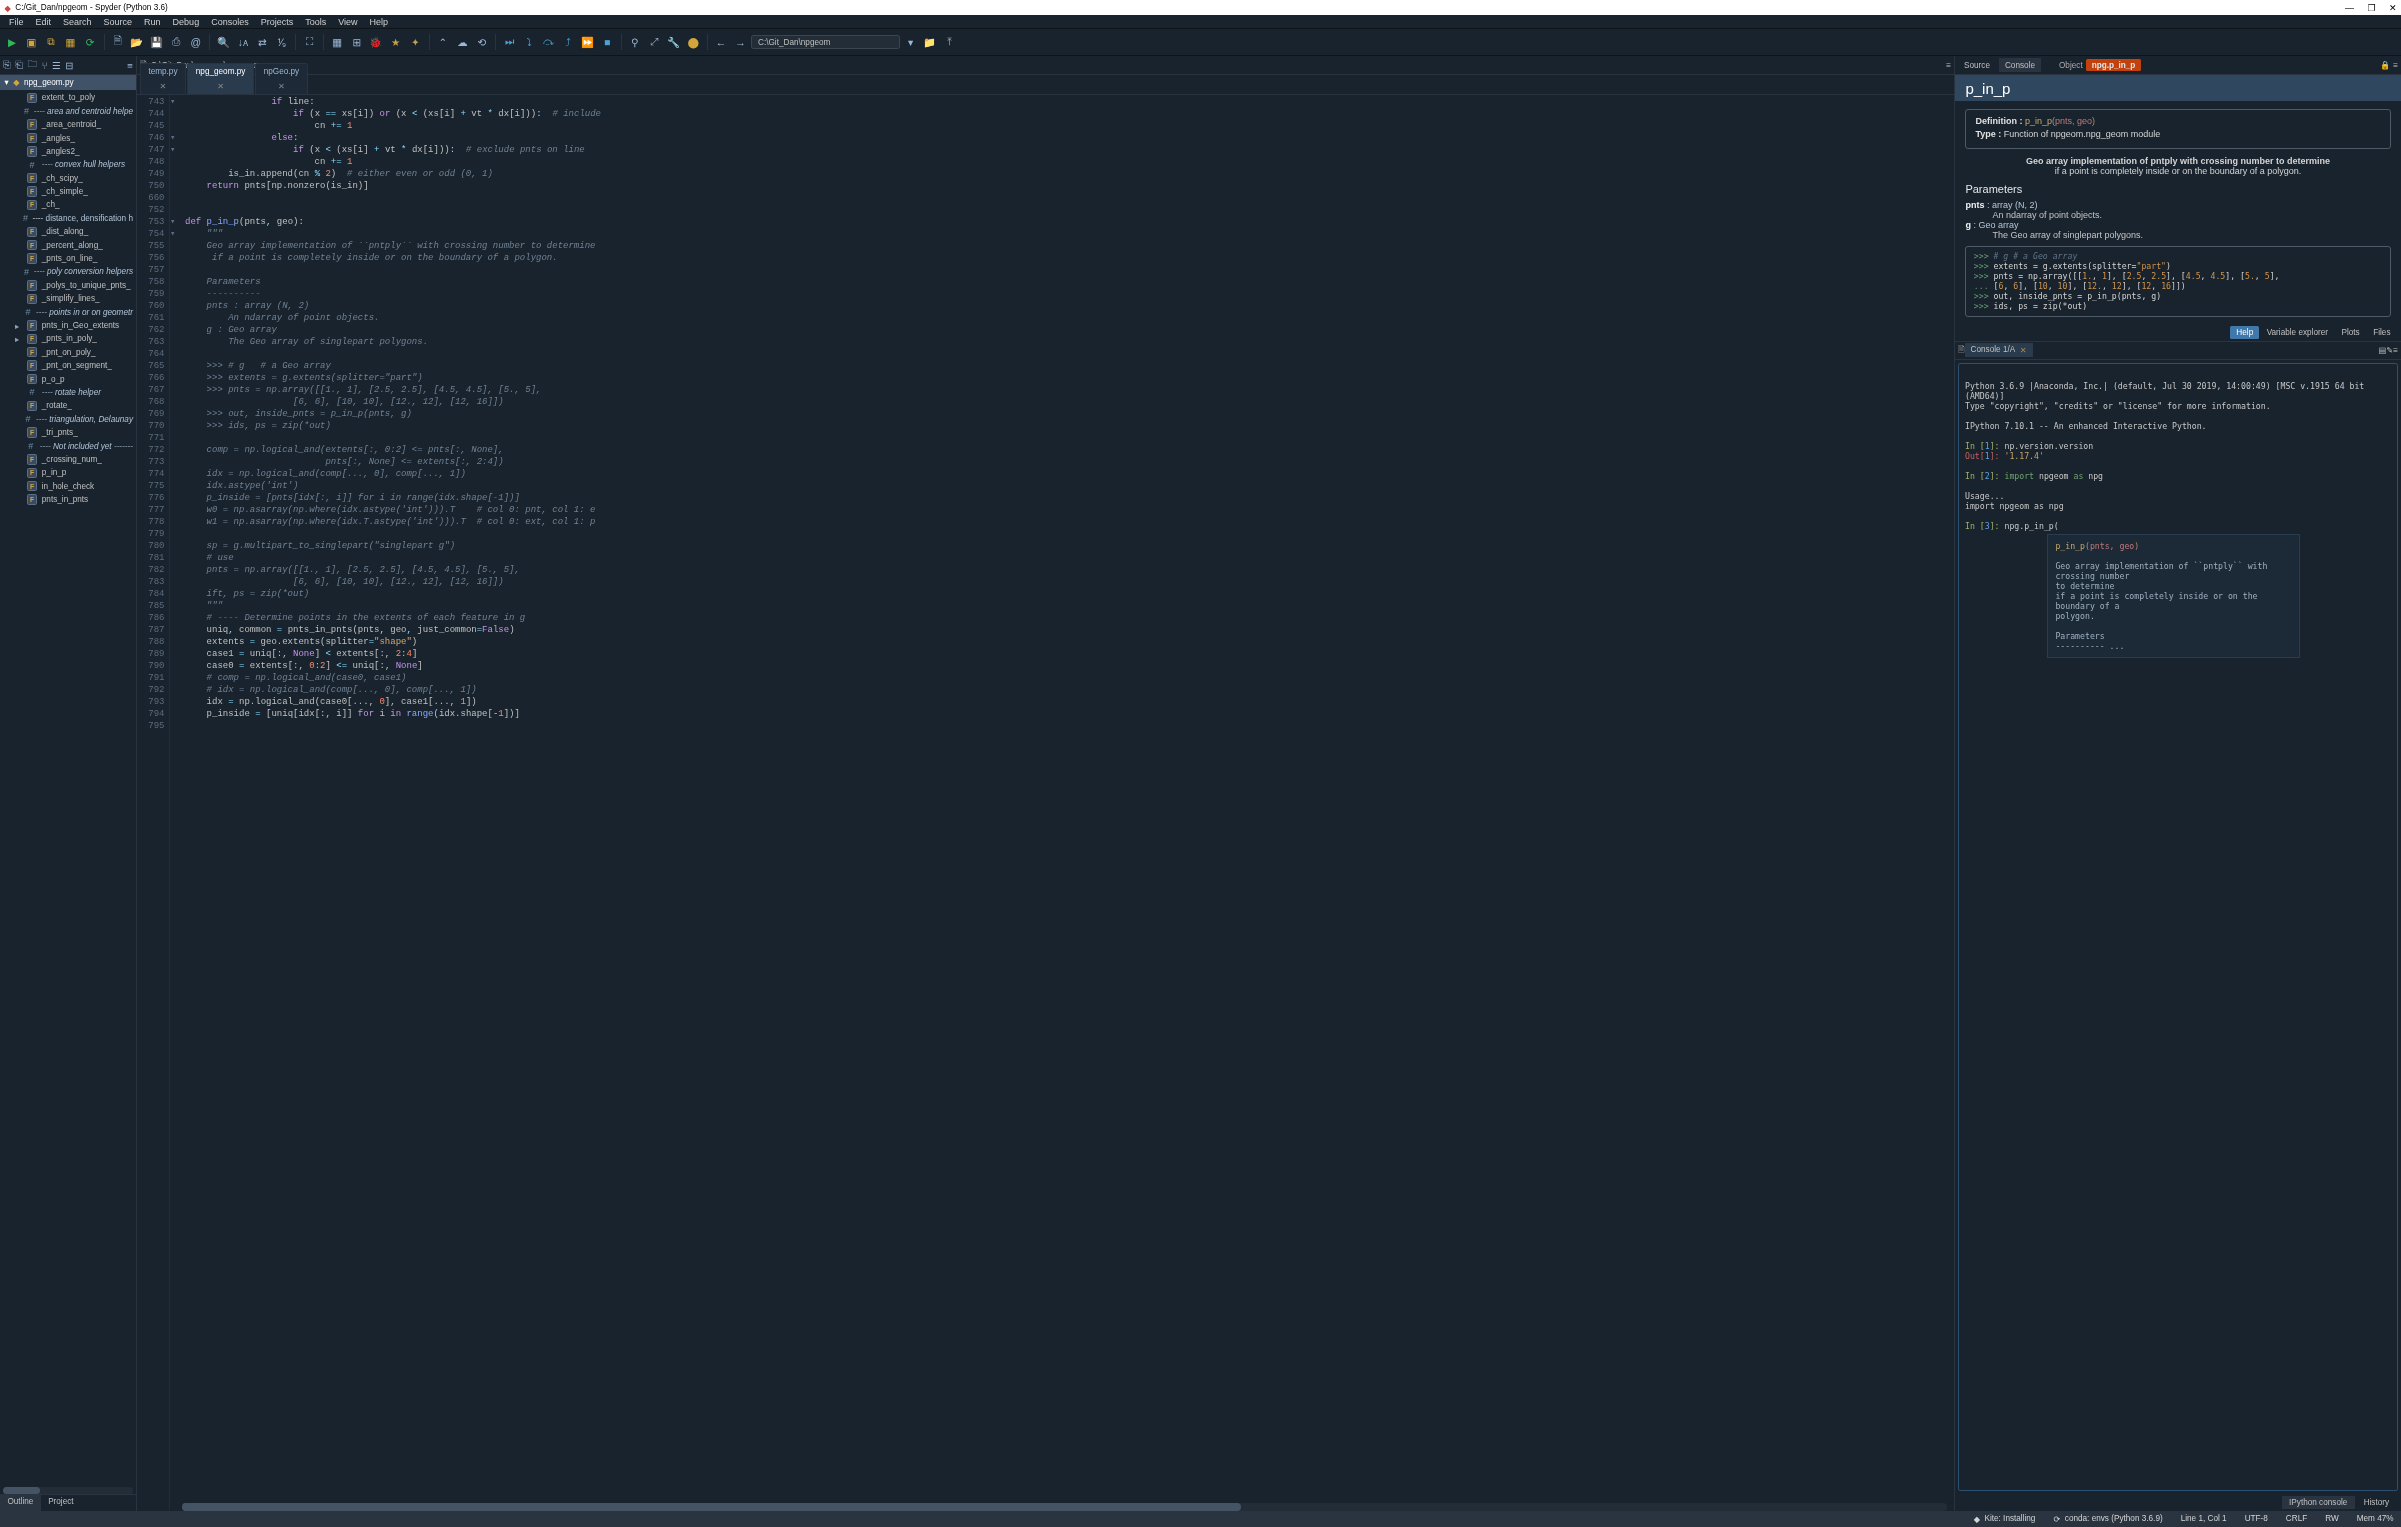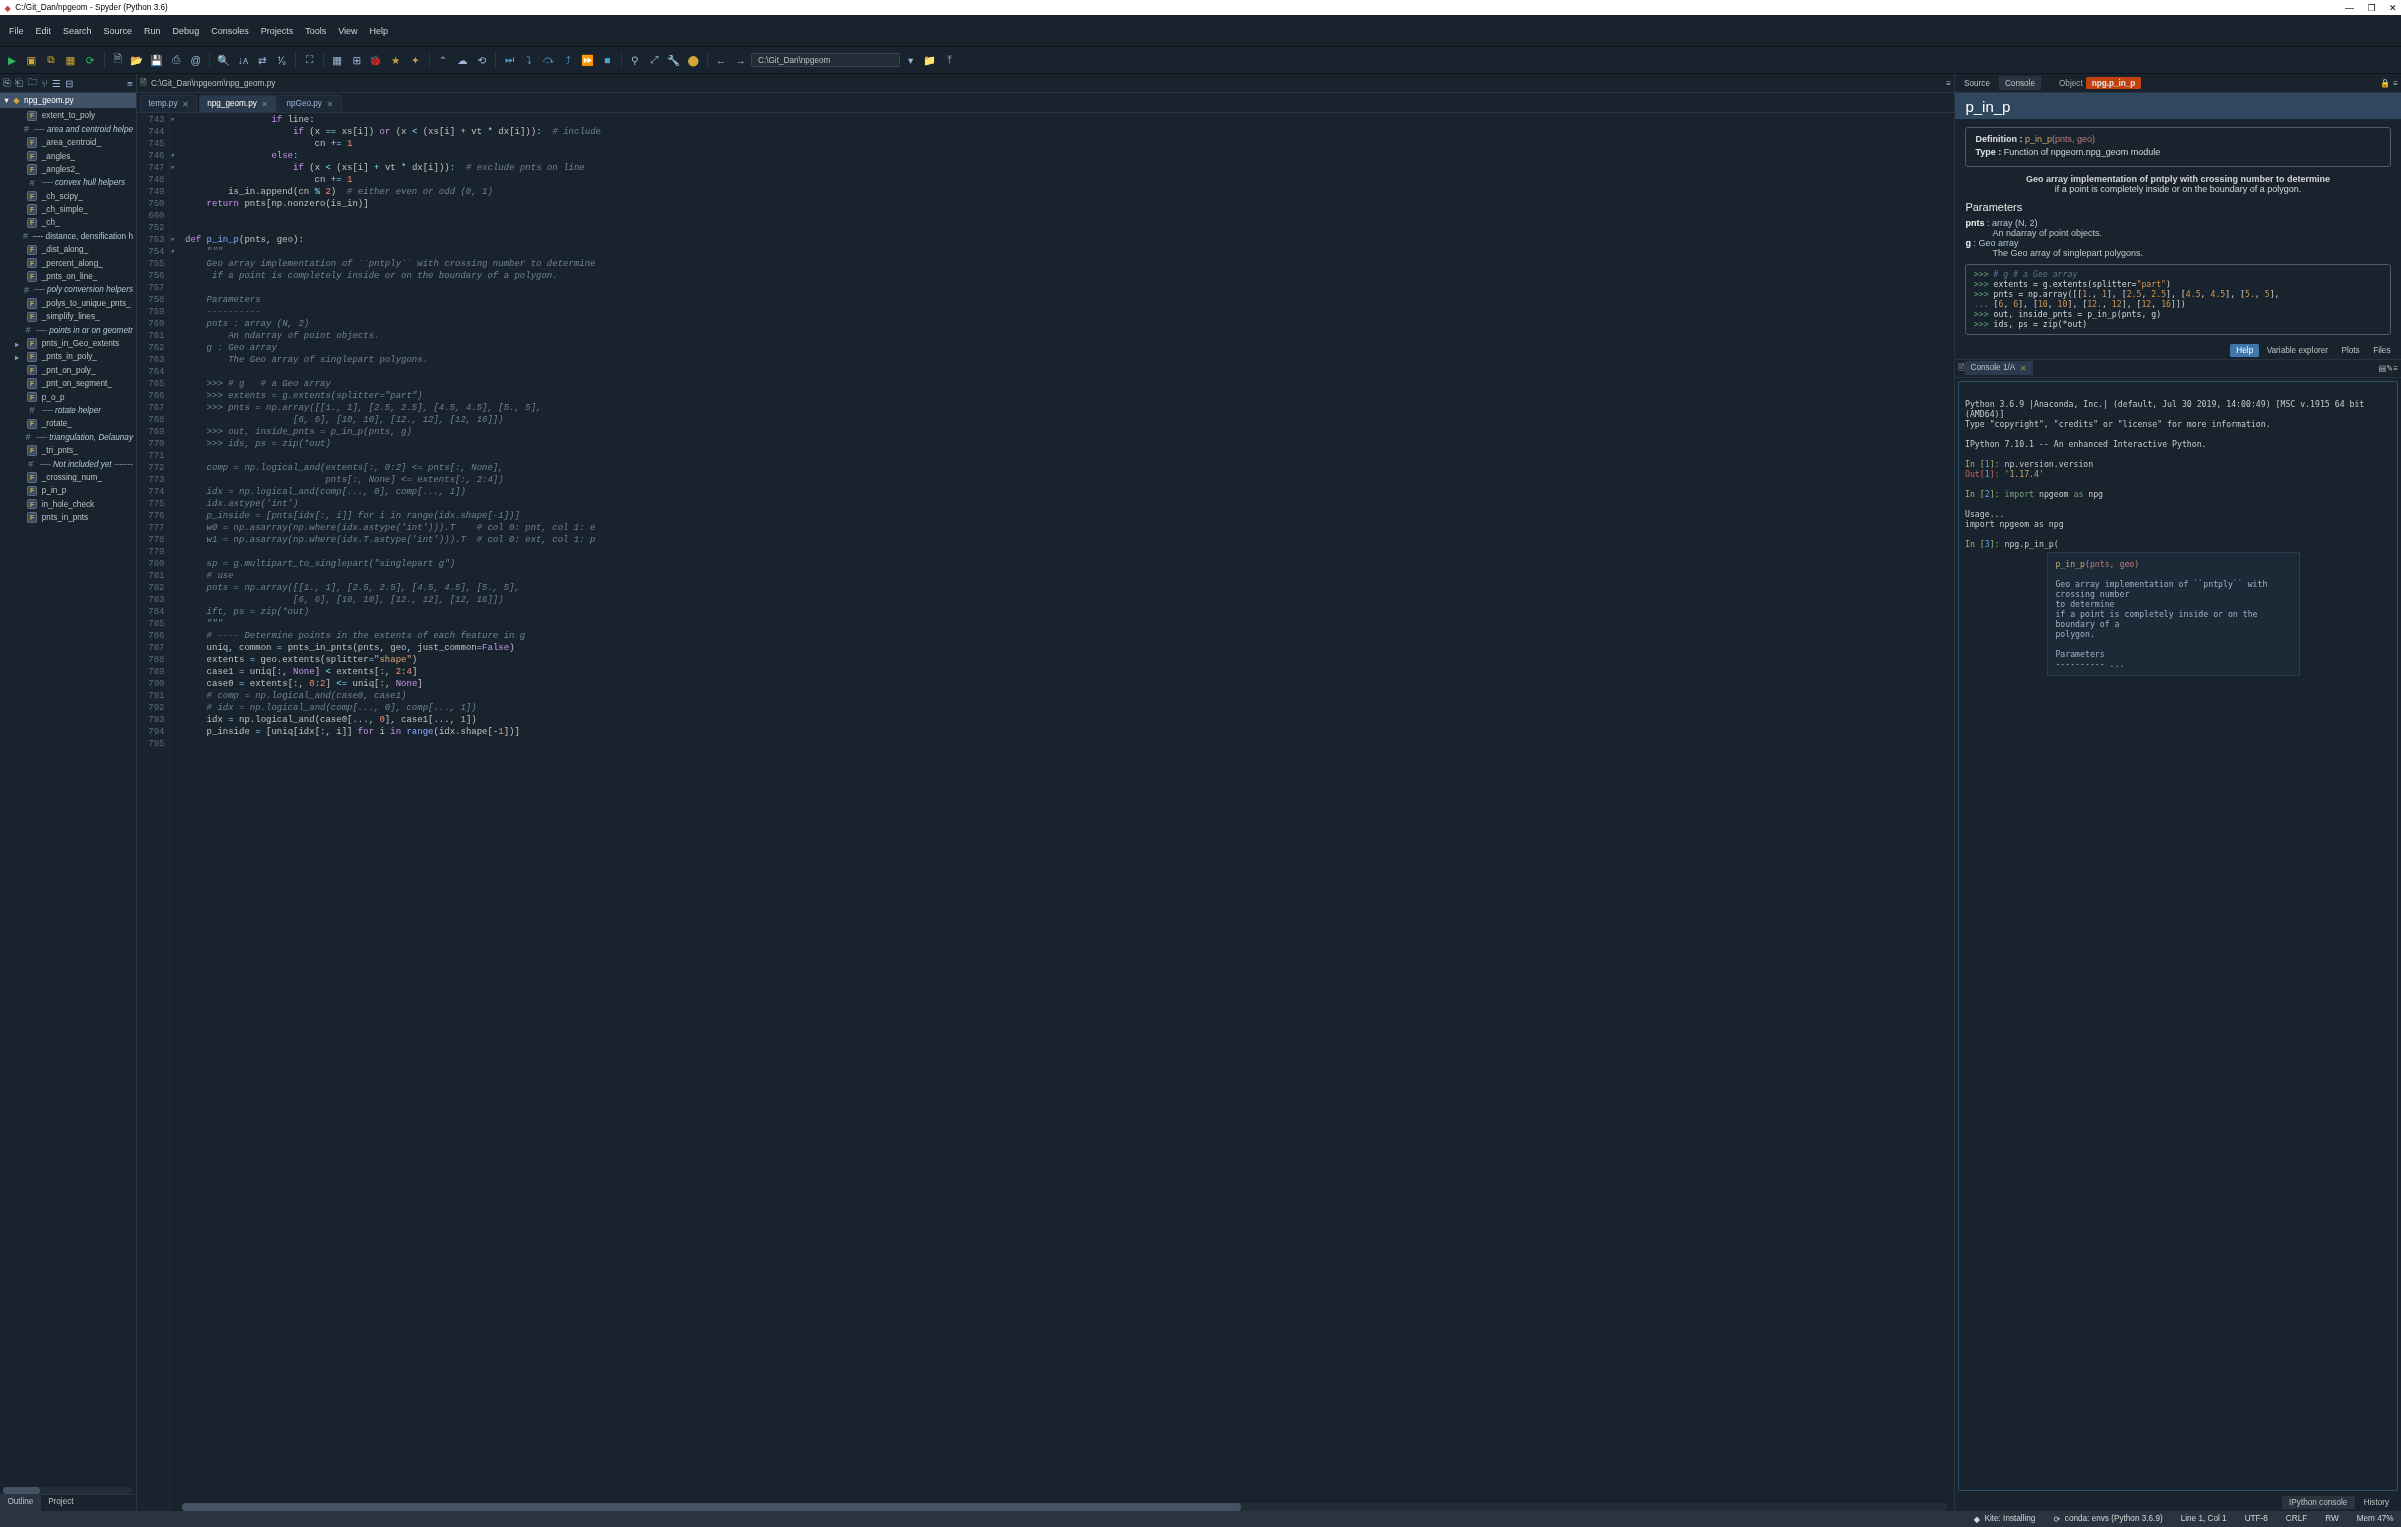--- a/index.html
+++ b/index.html
@@ -18,21 +18,21 @@
   background: #fff;
   color: #000;
   display: flex;
   align-items: center;
   padding: 0 4.5px;
   font-size: 8.2px;
 }
 .titlebar .spacer { flex: 1; }
 .titlebar .win-controls { display: flex; gap: 13.4px; font-size: 9px; }
 .menubar {
-  height: 32px;
+  height: 14px;
   background: #19232d;
   display: flex;
   align-items: center;
   padding: 0 3px;
   border-bottom: 0.7px solid #0f1418;
   font-size: 9px;
   color: #d0d0d0;
 }
 .menubar .menu-item { padding: 1.5px 6px; cursor: default; }
 .toolbar {
@@ -163,21 +163,21 @@
   border-bottom: 0.7px solid #2a3440;
 }
 .ed-tab {
   padding: 3px 7.4px;
   background: #1d2936;
   color: #9cb8d6;
   font-size: 8.2px;
   border: 0.7px solid #2a3440;
   border-bottom: none;
   border-radius: 2.2px 2.2px 0 0;
-  display:flex; gap:4.5px; align-items:center;
+  display:flex; gap:4.5px; align-items:center;flex-direction:column;
 }
 .ed-tab.active {
   background: #2a3b4d;
   color: #fff;
 }
 .ed-tab .close { color:#888; }
 .editor-body {
   flex: 1;
   display: flex;
   font-family: Consolas, "Courier New", monospace;

